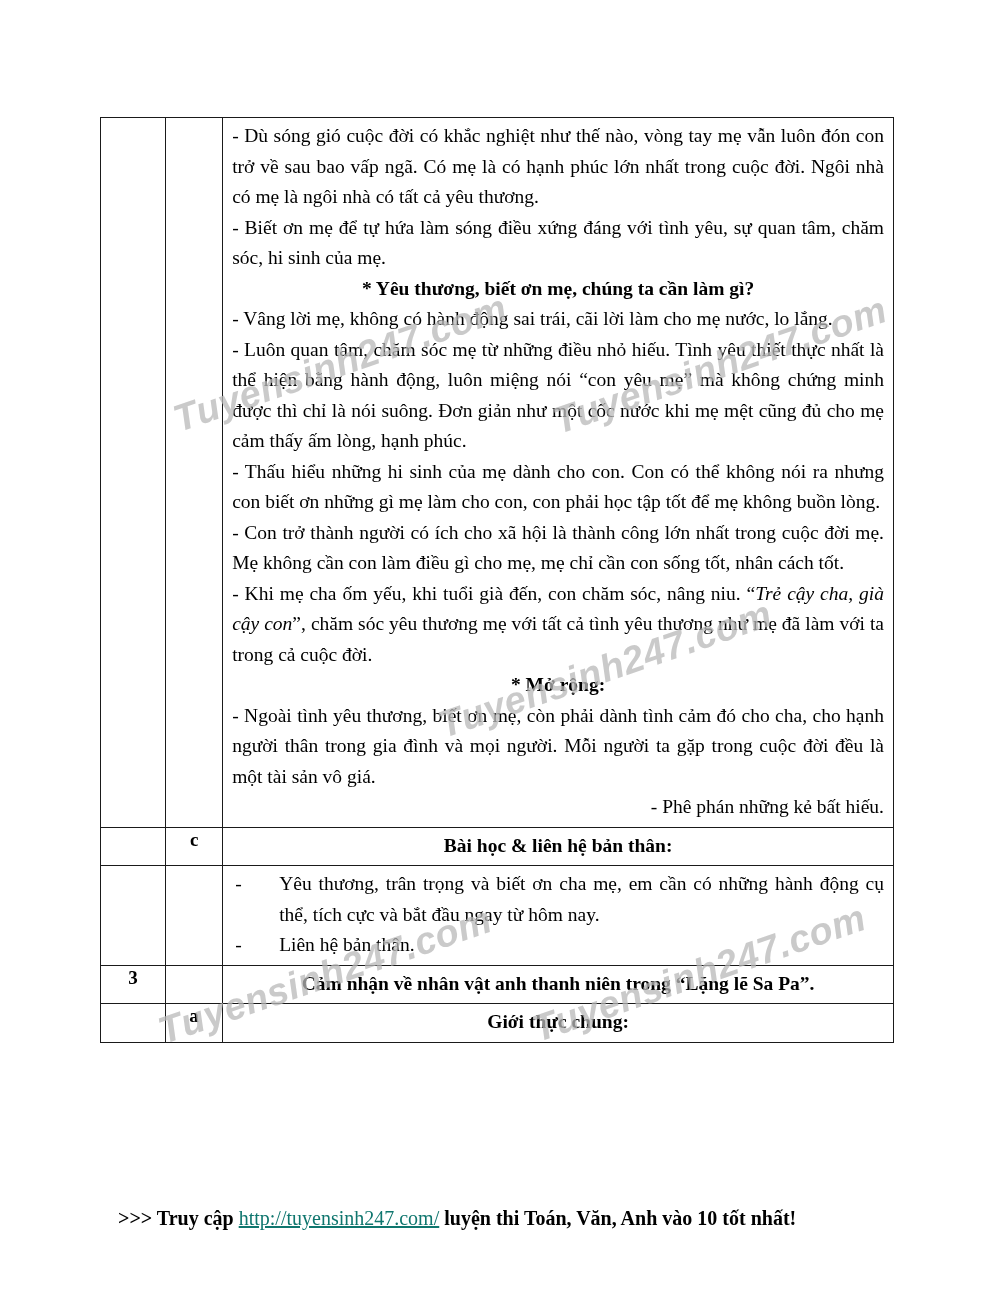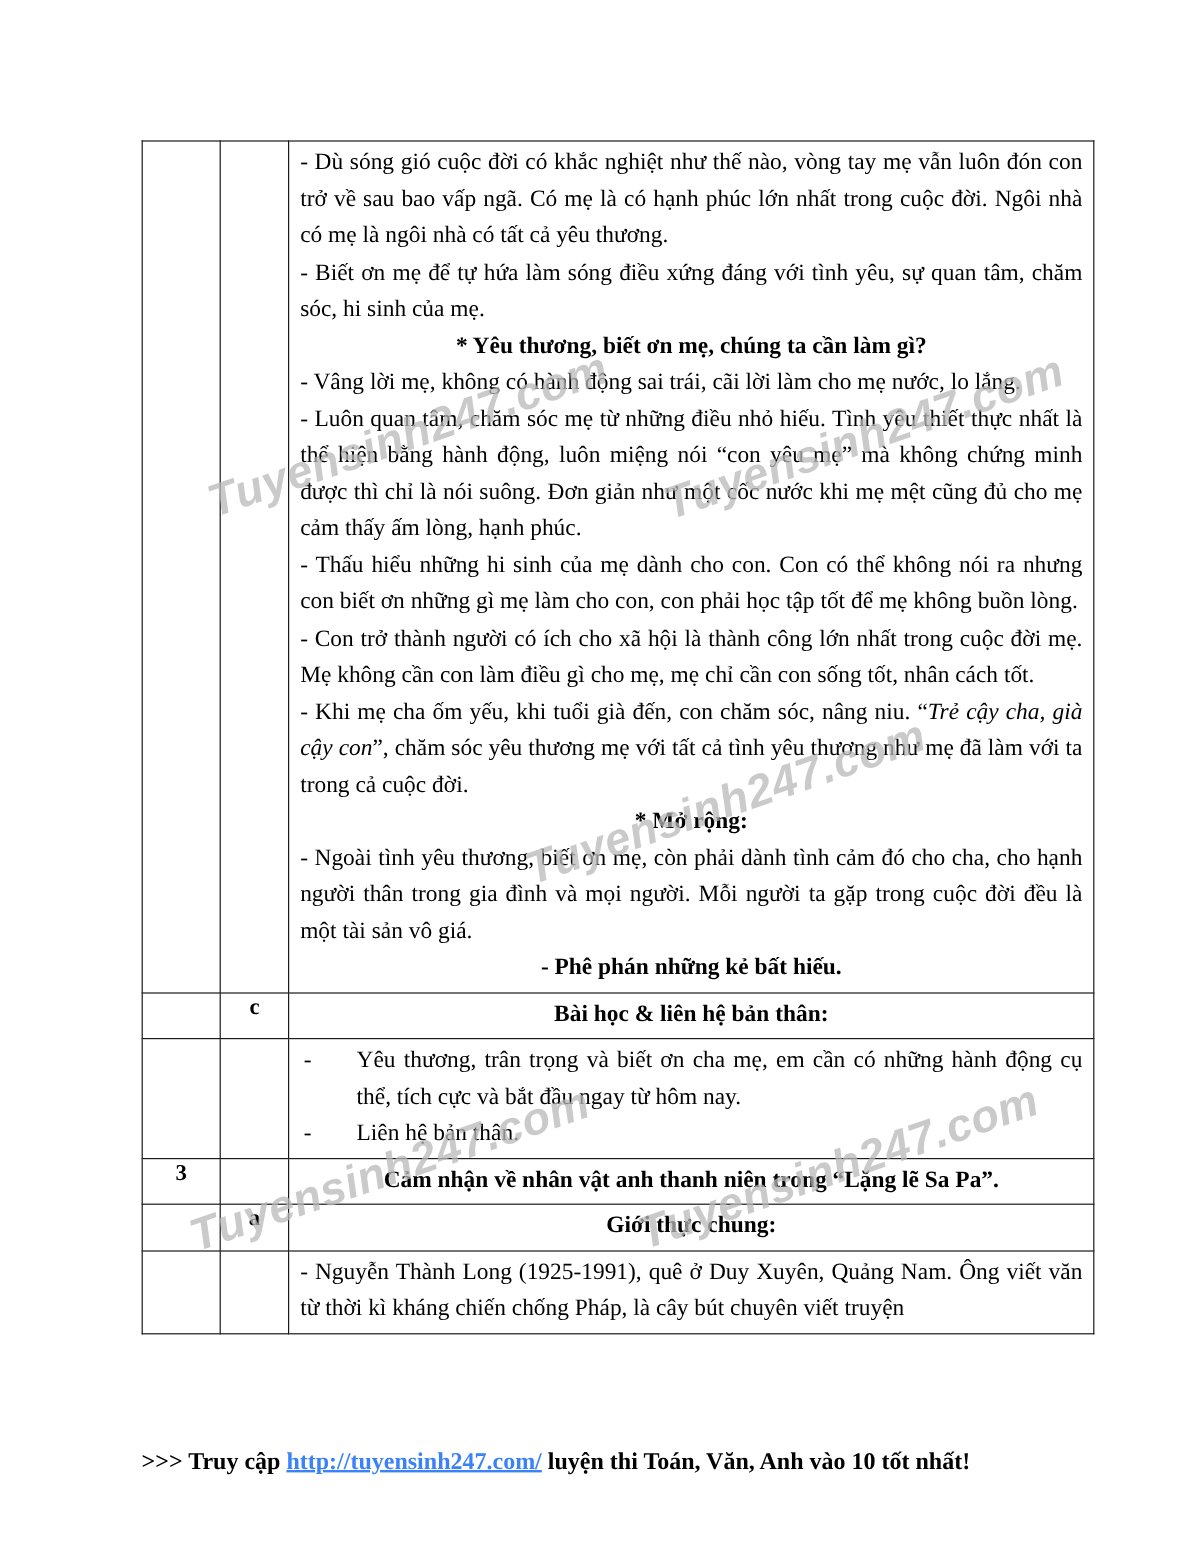--- a/index.html
+++ b/index.html
@@ -42,21 +42,21 @@
     color: #b9b9b9;
     opacity: 0.75;
     white-space: nowrap;
     transform-origin: left top;
     letter-spacing: 0.5px;
   }
 
   
   #doc-table {
     position: absolute;
-    left: 118px;
+    left: 100px;
     top: 117px;
     width: 794px;
     border-collapse: collapse;
     table-layout: fixed;
     z-index: 2;
   }
   #doc-table td {
     border: 1px solid #1a1a1a;
     vertical-align: top;
     padding: 0;
@@ -84,21 +84,21 @@
   }
 
   p.para {
     margin: 0;
     font-size: 19.5px;
     line-height: 1.565;
     text-align: justify;
     text-justify: inter-word;
     hyphens: none;
   }
-  p.para.last { text-align: center; font-weight: bold; }
+  p.para.last { text-align: right; }
   p.heading {
     margin: 0;
     font-size: 19.5px;
     line-height: 1.565;
     font-weight: 700;
     text-align: center;
   }
   .ital { font-style: italic; }
 
   
@@ -126,23 +126,23 @@
     left: 118px;
     top: 1206px;
     width: 800px;
     font-size: 20px;
     font-weight: 700;
     line-height: 1.2;
     white-space: nowrap;
     z-index: 3;
   }
   #footer a, #footer .link {
-    color: #3b82f6;
+    color: #0f766e;
     text-decoration: underline;
-    font-weight: 700;
+    font-weight: 400;
   }
 </style>
 </head>
 <body>
 
 <div id="page">
 
   <table id="doc-table">
     <colgroup>
       <col class="col-num">
@@ -213,29 +213,20 @@
       <tr>
         <td class="cell-center"></td>
         <td class="cell-sub-letter">a</td>
         <td>
           <div class="cell-pad">
             <p class="heading">Giới thực chung:</p>
           </div>
         </td>
       </tr>
 
-      <tr>
-        <td class="cell-center"></td>
-        <td class="cell-sub-letter"></td>
-        <td>
-          <div class="cell-pad">
-            <p class="para">- Nguyễn Thành Long (1925-1991), quê ở Duy Xuyên, Quảng Nam. Ông viết văn từ thời kì kháng chiến chống Pháp, là cây bút chuyên viết truyện</p>
-          </div>
-        </td>
-      </tr>
 
     </tbody>
   </table>
 
   <div id="watermarks">
     <div class="wm" style="left: 168px; top: 400px; font-size: 38px; color: rgb(185, 185, 185); transform: rotate(-19deg);">Tuyensinh247.com</div>
     <div class="wm" style="left: 548px; top: 402px; font-size: 38px; color: rgb(185, 185, 185); transform: rotate(-19deg);">Tuyensinh247.com</div>
     <div class="wm" style="left: 433px; top: 706px; font-size: 38px; color: rgb(185, 185, 185); transform: rotate(-19deg);">Tuyensinh247.com</div>
     <div class="wm" style="left: 153px; top: 1012px; font-size: 38px; color: rgb(185, 185, 185); transform: rotate(-19deg);">Tuyensinh247.com</div>
     <div class="wm" style="left: 527px; top: 1010px; font-size: 38px; color: rgb(185, 185, 185); transform: rotate(-19deg);">Tuyensinh247.com</div>

